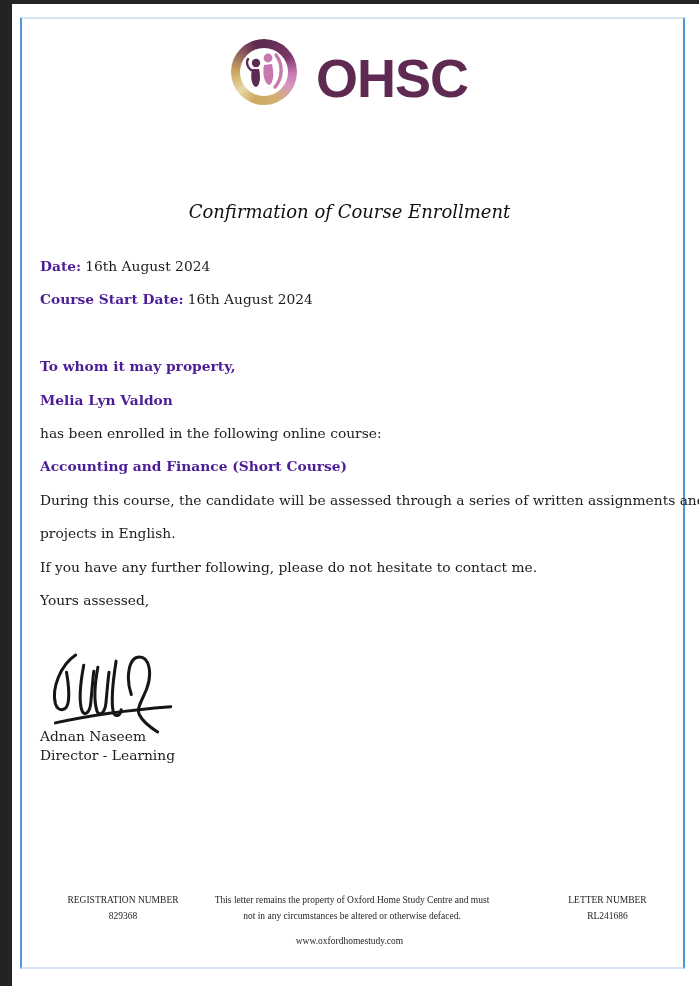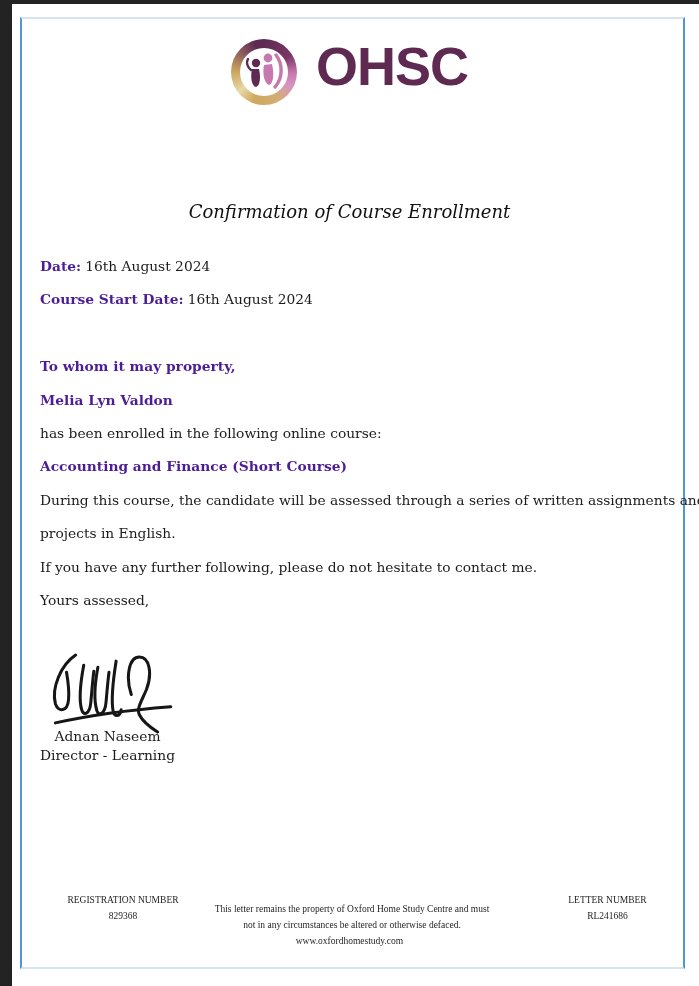--- a/index.html
+++ b/index.html
@@ -5,21 +5,21 @@
   html,body{margin:0;padding:0;background:#ffffff;}
   .page{position:relative;width:699px;height:986px;background:#ffffff;overflow:hidden;
         font-family:"DejaVu Serif", serif;color:#1c1c1c;}
   .edge-top{position:absolute;left:0;top:0;width:699px;height:4px;background:#232323;}
   .edge-left{position:absolute;left:0;top:0;width:12px;height:986px;background:#232323;}
   .frame{position:absolute;left:20px;top:17px;width:665px;height:952px;box-sizing:border-box;
          border-left:2px solid #4f96d6;border-right:2px solid #4f96d6;
          border-top:2px solid #d5e3f2;border-bottom:2px solid #d5e3f2;}
   
   .logo{position:absolute;left:0;top:39px;width:100%;display:flex;justify-content:center;
-        align-items:flex-start;gap:19px;}
+        align-items:flex-end;gap:19px;}
   .emblem{position:relative;width:66px;height:66px;border-radius:50%;
           background:conic-gradient(from 0deg,
             #5e2a52 0deg,#7a3666 58deg,#c778ae 92deg,#d694c2 118deg,
             #d2ae74 152deg,#cfa95e 200deg,#e8d9a8 232deg,#caa45c 272deg,
             #8a5a5f 312deg,#5e2a52 342deg,#5e2a52 360deg);}
   .emblem-inner{position:absolute;inset:9px;border-radius:50%;background:#ffffff;}
   .emblem svg{position:absolute;inset:9px;}
   .brand{font-family:"Liberation Sans", sans-serif;font-weight:800;font-size:54px;
          letter-spacing:-1px;color:#5e2a52;line-height:1;}
   
@@ -27,27 +27,27 @@
          font-style:italic;font-size:18px;color:#101010;}
   
   .letter{position:absolute;left:40px;top:250px;width:630px;font-size:13.8px;
           line-height:33.4px;}
   .letter p{margin:0;white-space:nowrap;}
   .letter .mt{margin-top:33.4px;}
   .letter b{font-weight:bold;color:#4c1d95;}
   .lbl-gap{margin-left:4px;}
   
   .signature{position:absolute;left:42px;top:648px;}
-  .signatory{position:absolute;left:40px;top:727px;font-size:13.8px;line-height:18.5px;text-align:center;}
+  .signatory{position:absolute;left:40px;top:727px;font-size:13.8px;line-height:18.5px;}
   .signatory div{white-space:nowrap;}
   
   .footer{font-family:"Liberation Serif", serif;font-size:9.5px;color:#1e1e1e;
           line-height:15.5px;text-align:center;position:absolute;top:893px;}
   .footer-left{left:38px;width:170px;}
-  .footer-center{left:212px;width:280px;margin-top:9px;}
+  .footer-center{left:212px;width:280px;}
   .footer-right{left:525px;width:165px;}
   .website{position:absolute;top:936px;left:0;width:699px;text-align:center;
            font-family:"Liberation Serif", serif;font-size:9.5px;color:#1e1e1e;}
 </style>
 </head>
 <body>
 
 <div class="page">
   <div class="edge-top"></div>
   <div class="edge-left"></div>

